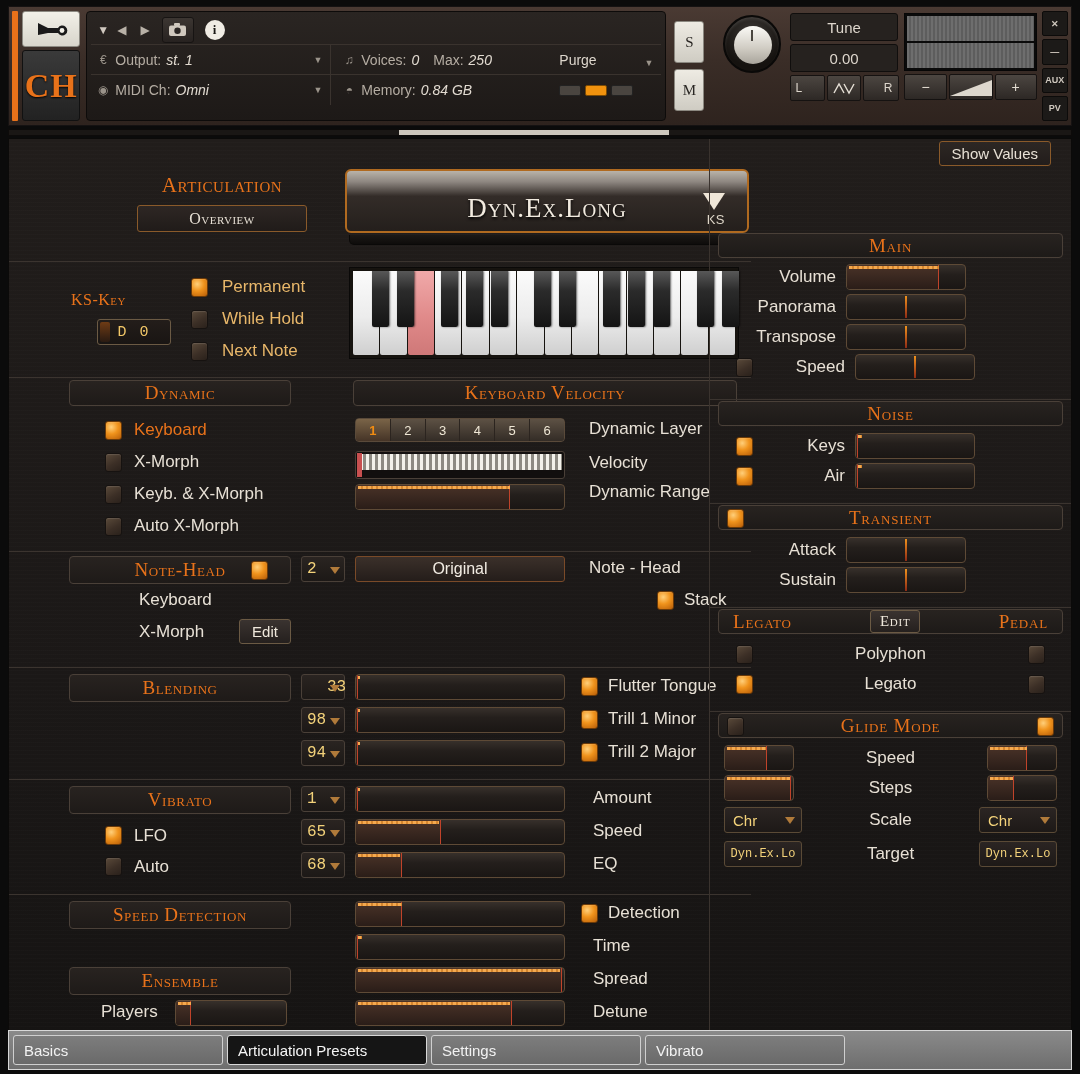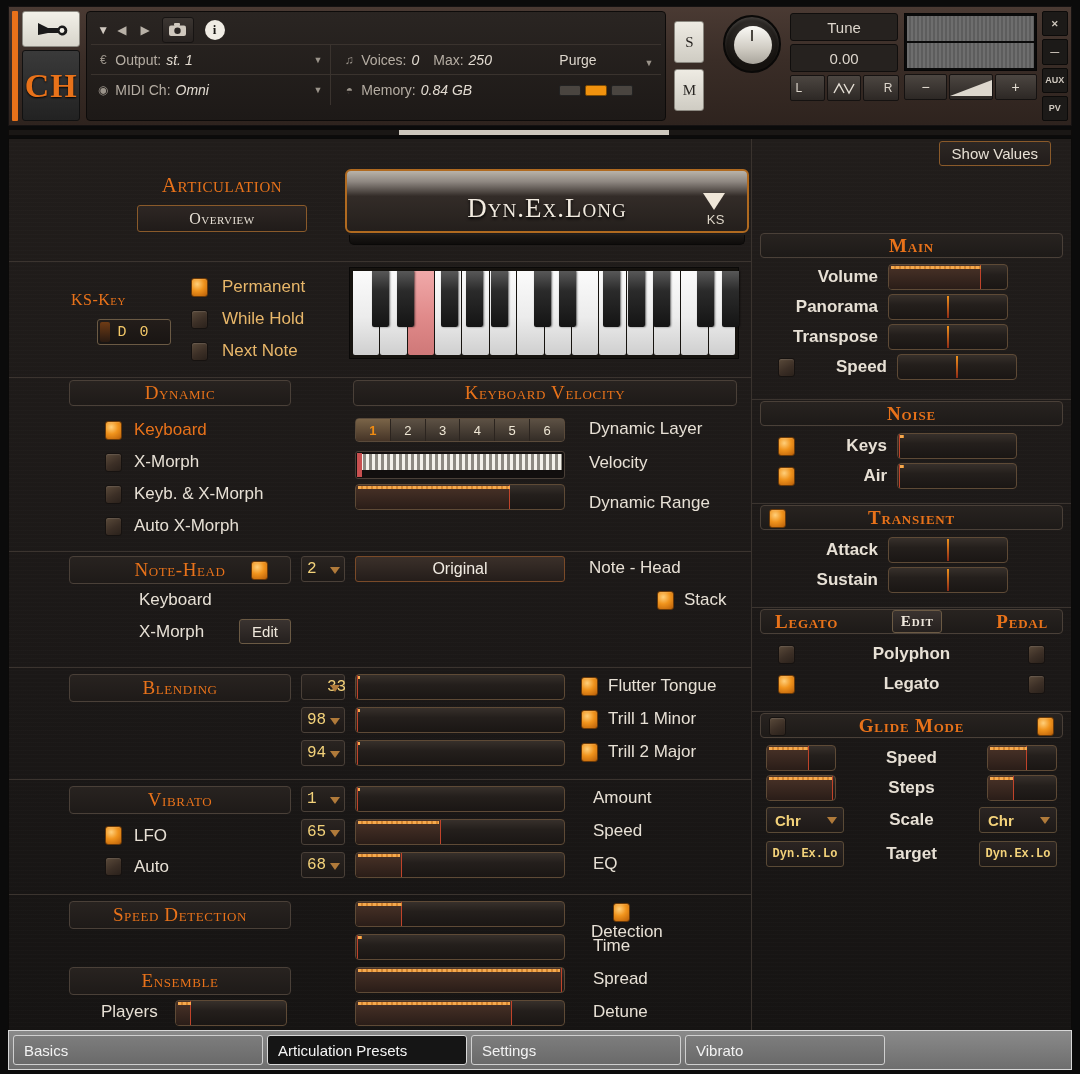--- a/index.html
+++ b/index.html
@@ -146,23 +146,22 @@
   }
   .panel::before{
     content:""; position:absolute; inset:0;
     background:repeating-linear-gradient(0deg, rgba(255,255,255,.012) 0 1px, transparent 1px 4px);
     pointer-events:none;
   }
   .pl { 
     position:absolute; left:0; top:0; width:742px; height:100%;
   }
   .pr { 
-    position:absolute; left:742px; top:0; right:0; height:100%;
+    position:absolute; left:700px; top:0; right:0; height:100%;
     border-left:1px solid #3a332e;
-    font-weight:bold;
   }
 
   .show-values {
     position:absolute; right:20px; top:2px;
     border:1px solid #8a5a2a; border-radius:3px;
     padding:3px 12px; color:#e7e0d5; font-size:15px;
     background:linear-gradient(180deg,#2d2724,#221d1b);
   }
 
   
@@ -624,21 +623,21 @@
         <div class="velbar" style="position:absolute;left:346px;top:73px;width:210px;">
           <div class="teeth"></div>
           <div class="mark"></div>
         </div>
         <div class="rlabel" style="position:absolute;left:580px;top:75px;">Velocity</div>
 
         <div class="slider" style="position:absolute;left:346px;top:106px;width:210px;">
           <div class="fill" style="width:74%;"></div>
           <div class="cap" style="left:2px;width:73%;"></div>
         </div>
-        <div class="rlabel" style="position:absolute;left:580px;top:115px;text-align:right;">Dynamic Range</div>
+        <div class="rlabel" style="position:absolute;left:580px;top:104px;text-align:right;">Dynamic Range</div>
       </div>
 
       <div class="divider" style="top:412px;"></div>
 
       <div style="position:absolute;left:0;top:413px;width:742px;height:115px;">
         <div class="secbox" style="left:60px;top:4px;width:222px;height:28px;font-size:19px;">
           <span>Note-Head</span>
           <span class="led on" style="position:absolute;right:22px;top:4px;"></span>
         </div>
         <div class="numbox" style="position:absolute;left:292px;top:4px;">
@@ -755,21 +754,21 @@
 
       <div class="divider" style="top:755px;"></div>
 
       <div style="position:absolute;left:0;top:756px;width:742px;height:142px;">
         <div class="secbox" style="left:60px;top:6px;width:222px;height:28px;font-size:19px;">Speed Detection</div>
 
         <div class="slider" style="position:absolute;left:346px;top:6px;width:210px;">
           <div class="fill" style="width:22%;"></div>
           <div class="cap" style="left:2px;width:21%;"></div>
         </div>
-        <div style="position:absolute;left:572px;top:8px;display:flex;align-items:center;flex-direction:column;">
+        <div style="position:absolute;left:572px;top:8px;display:flex;align-items:center;">
           <span class="led on"></span>
           <span class="rlabel" style="margin-left:10px;">Detection</span>
         </div>
 
         <div class="slider" style="position:absolute;left:346px;top:39px;width:210px;">
           <div class="fill" style="width:2px;"></div>
           <div class="cap" style="left:2px;width:4px;"></div>
         </div>
         <div class="rlabel" style="position:absolute;left:584px;top:41px;">Time</div>
 
@@ -947,18 +946,18 @@
         <div class="rrow" style="justify-content:space-between;padding:0 14px;height:34px;">
           <div class="tinybox" style="width:78px;">Dyn.Ex.Lo</div>
           <span class="name">Target</span>
           <div class="tinybox" style="width:78px;">Dyn.Ex.Lo</div>
         </div>
       </div>
     </div>
   </div>
 
   <div class="tabs" id="tabs">
-      <div class="tab" style="width: 250px;">Basics</div>
+      <div class="tab" style="width: 210px;">Basics</div>
       <div class="tab active" style="width: 200px;">Articulation Presets</div>
       <div class="tab" style="width: 210px;">Settings</div>
       <div class="tab" style="width: 200px;">Vibrato</div>
     </div>
 </div>
 
 </body></html>

